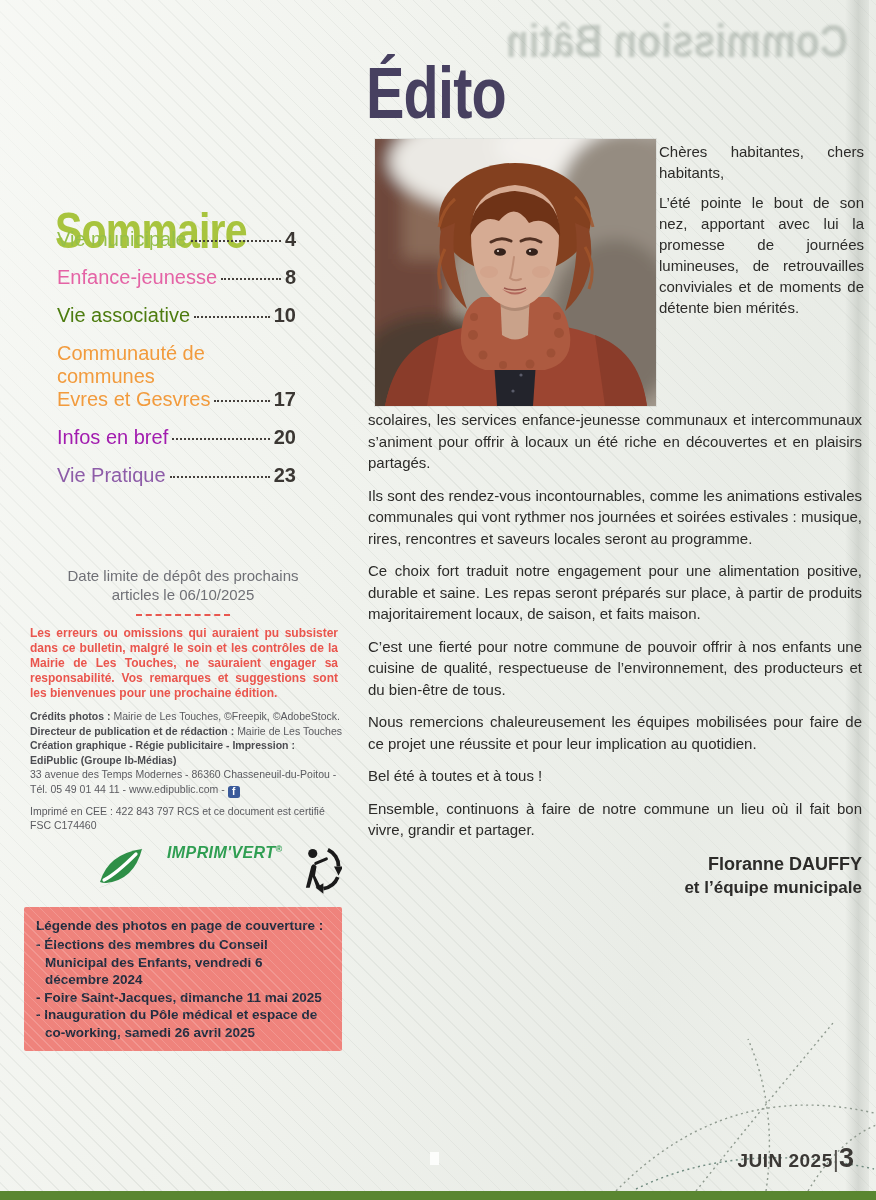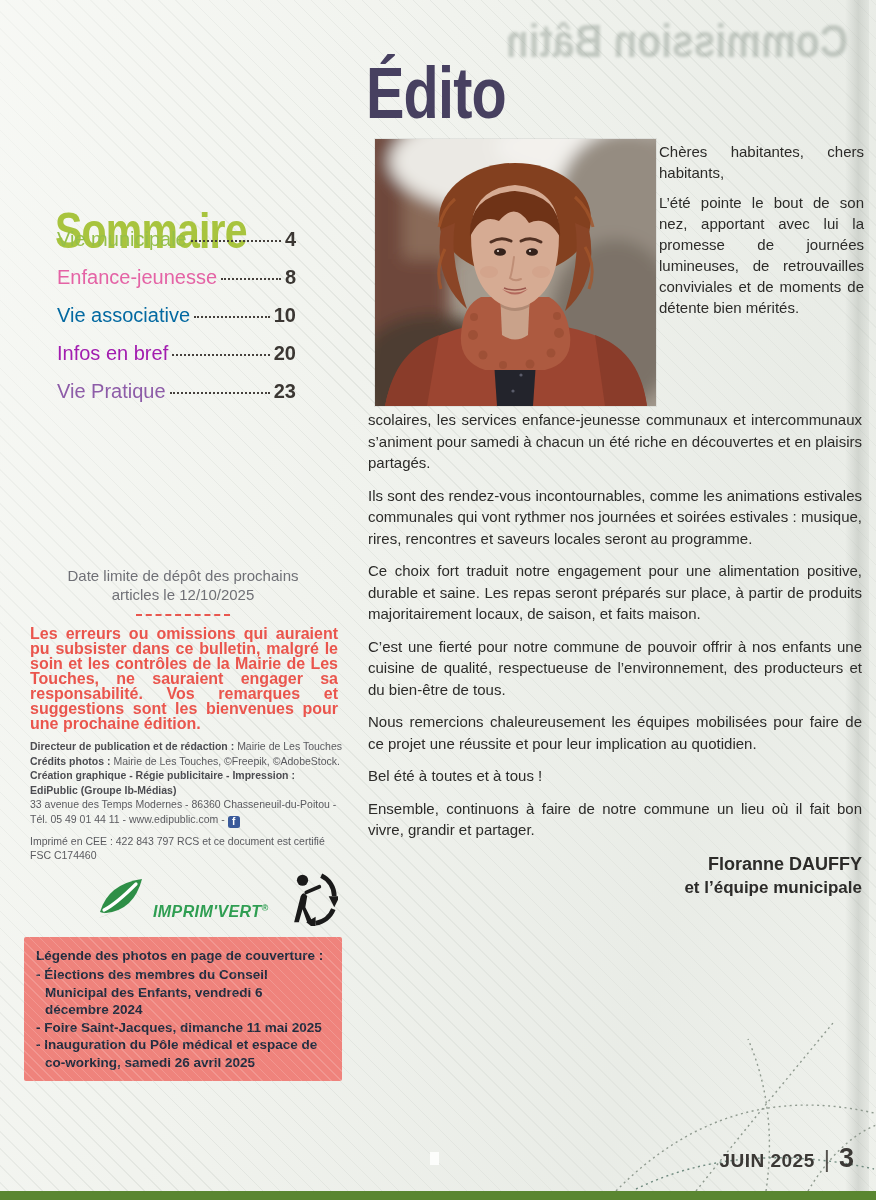--- a/index.html
+++ b/index.html
@@ -21,29 +21,29 @@
   .toc-item{margin-bottom:15px;font-size:20px;}
   .toc-label{font-weight:normal;}
   .toc-line{display:flex;align-items:baseline;}
   .toc-dots{flex:1;border-bottom:2.5px dotted #45403c;margin:0 4px;position:relative;top:-4px;}
   .toc-num{font-weight:bold;color:#3b3733;font-size:20px;}
 
   
   .left-col{position:absolute;left:24px;top:566px;width:318px;}
   .deadline{font-size:15px;line-height:19px;color:#6f7076;text-align:center;margin:0 10px 10px;}
   .sep-dashed{width:94px;border-top:2.5px dashed #e9564e;margin:0 auto 10px;}
-  .notice{font-size:16px;font-weight:bold;color:#ea554d;line-height:15px;text-align:justify;margin:0 4px 8px 6px;}
+  .notice{font-size:12px;font-weight:bold;color:#ea554d;line-height:15px;text-align:justify;margin:0 4px 8px 6px;}
   .credits{font-size:10.5px;color:#5a5a5f;line-height:14.5px;margin:0 0 6px 6px;}
   .credits p{margin:0;}
   .credits b{color:#4c4c51;}
   .credits .cert{margin-top:6px;}
   .fb-icon{display:inline-block;width:12px;height:12px;background:#3a5a9a;border-radius:2.5px;color:#fff;
     font-weight:bold;font-size:10px;line-height:12px;text-align:center;vertical-align:-2px;}
   .logos-row{display:flex;align-items:center;gap:14px;margin:4px 0 10px 70px;height:58px;}
-  .imprimvert{display:flex;align-items:flex-end;gap:5px;}
+  .imprimvert{display:flex;align-items:flex-start;gap:19px;}
   .imprimvert-text{font-size:16px;font-style:italic;font-weight:bold;color:#2f9e52;letter-spacing:0.4px;white-space:nowrap;}
   .imprimvert-text sup{font-size:9px;}
   .legend-box{background:#ef837c;border-radius:2px;padding:10px 12px;color:#222c3e;font-weight:bold;
     font-size:13.5px;line-height:17.5px;position:relative;overflow:hidden;}
   .legend-box::after{content:"";position:absolute;inset:0;pointer-events:none;
     background:repeating-linear-gradient(45deg,rgba(255,255,255,0.16) 0 1px,transparent 1px 7px);}
   .legend-title{margin:0 0 2px;}
   .legend-item{padding-left:9px;text-indent:-9px;}
 
   
@@ -51,21 +51,21 @@
   .photo svg{display:block;width:100%;height:100%;}
   .col-text{position:absolute;left:659px;top:141px;width:205px;}
   .col-text p,.main-text p{margin:0 0 9px;font-size:15px;line-height:21px;text-align:justify;color:#2c2b29;}
   .main-text{position:absolute;left:368px;top:409px;width:494px;}
   .main-text p{margin-bottom:11px;line-height:21.5px;}
   .signature{text-align:right;margin-top:6px;color:#2c2b29;}
   .signature .sig-name{font-size:18px;font-weight:bold;line-height:24px;}
   .signature .sig-role{font-size:17px;font-weight:bold;line-height:24px;}
 
   
-  .footer{position:absolute;right:22px;top:1143px;display:flex;align-items:baseline;gap:9px;color:#3b3835;}
+  .footer{position:absolute;right:22px;top:1143px;display:flex;align-items:baseline;color:#3b3835;}
   .footer-issue{font-size:19px;font-weight:bold;letter-spacing:0.5px;}
   .footer-sep{font-size:24px;font-weight:normal;color:#55524e;}
   .footer-num{font-size:27px;font-weight:bold;}
   .corner-decor{position:absolute;right:0;bottom:9px;width:300px;height:170px;}
   .bottom-bar{position:absolute;left:0;right:0;bottom:0;height:9px;background:#5a8631;}
   .scan-artifact{position:absolute;left:430px;top:1152px;width:9px;height:13px;background:#fcfdfb;}
 </style>
 </head>
 <body>
 
@@ -88,48 +88,56 @@
       </div>
       <div class="toc-item">
         <div class="toc-line">
           <span class="toc-label" style="color: rgb(228, 99, 165);">Enfance-jeunesse</span>
           <span class="toc-dots"></span>
           <span class="toc-num">8</span>
         </div>
       </div>
       <div class="toc-item">
         <div class="toc-line">
-          <span class="toc-label" style="color: #0369a1;">Vie associative</span>
+          <span class="toc-label" style="color: #4d7c0f;">Vie associative</span>
           <span class="toc-dots"></span>
           <span class="toc-num">10</span>
         </div>
       </div>
       <div class="toc-item">
+        <div class="toc-label" style="color: rgb(242, 155, 61);">Communauté de communes</div>
+        <div class="toc-line">
+          <span class="toc-label" style="color: rgb(242, 155, 61);">Evres et Gesvres</span>
+          <span class="toc-dots"></span>
+          <span class="toc-num">17</span>
+        </div>
+      </div>
+      <div class="toc-item">
         <div class="toc-line">
           <span class="toc-label" style="color: #a21caf;">Infos en bref</span>
           <span class="toc-dots"></span>
           <span class="toc-num">20</span>
         </div>
       </div>
       <div class="toc-item">
         <div class="toc-line">
           <span class="toc-label" style="color: rgb(141, 92, 168);">Vie Pratique</span>
           <span class="toc-dots"></span>
           <span class="toc-num">23</span>
         </div>
       </div>
     </div>
 
   <div class="left-col">
-    <p class="deadline"><span>Date limite de dépôt des prochains</span><br><span>articles le 12/10/2025</span></p>
+    <p class="deadline"><span>Date limite de dépôt des prochains</span><br><span>articles le 06/10/2025</span></p>
     <div class="sep-dashed"></div>
     <p class="notice">Les erreurs ou omissions qui auraient pu subsister dans ce bulletin, malgré le soin et les contrôles de la Mairie de Les Touches, ne sauraient engager sa responsabilité. Vos remarques et suggestions sont les bienvenues pour une prochaine édition.</p>
     <div class="credits">
+      <p><b>Crédits photos :</b> <span>Mairie de Les Touches, ©Freepik, ©AdobeStock.</span></p>
       <p><b>Directeur de publication et de rédaction :</b> <span>Mairie de Les Touches</span></p>
-      <p><b>Crédits photos :</b> <span>Mairie de Les Touches, ©Freepik, ©AdobeStock.</span></p>
       <p><b>Création graphique - Régie publicitaire - Impression :</b></p>
       <p><b>EdiPublic (Groupe Ib-Médias)</b></p>
       <p>33 avenue des Temps Modernes - 86360 Chasseneuil-du-Poitou -</p>
       <p><span>Tél. 05 49 01 44 11 - www.edipublic.com -</span> <span class="fb-icon">f</span></p>
       <p class="cert">Imprimé en CEE : 422 843 797 RCS et ce document est certifié FSC C174460</p>
     </div>
 
     <div class="logos-row">
       <div class="imprimvert">
         <svg width="54" height="48" viewBox="0 0 54 48">
@@ -222,21 +230,21 @@
     </svg>
   </div>
 
   <div class="col-text" id="col-text">
       <p>Chères habitantes, chers habitants,</p>
       <p>L’été pointe le bout de son nez, apportant avec lui la promesse de journées lumineuses, de retrouvailles conviviales et de moments de détente bien mérités.</p>
     </div>
 
   <div class="main-text">
     <div id="main-paragraphs">
-        <p>scolaires, les services enfance-jeunesse communaux et intercommunaux s’animent pour samedi à chacun un été riche en découvertes et en plaisirs partagés.</p>
+        <p>scolaires, les services enfance-jeunesse communaux et intercommunaux s’animent pour offrir à locaux un été riche en découvertes et en plaisirs partagés.</p>
         <p>Ils sont des rendez-vous incontournables, comme les animations estivales communales qui vont rythmer nos journées et soirées estivales : musique, rires, rencontres et saveurs locales seront au programme.</p>
         <p>Ce choix fort traduit notre engagement pour une alimentation positive, durable et saine. Les repas seront préparés sur place, à partir de produits majoritairement locaux, de saison, et faits maison.</p>
         <p>C’est une fierté pour notre commune de pouvoir offrir à nos enfants une cuisine de qualité, respectueuse de l’environnement, des producteurs et du bien-être de tous.</p>
         <p>Nous remercions chaleureusement les équipes mobilisées pour faire de ce projet une réussite et pour leur implication au quotidien.</p>
         <p>Bel été à toutes et à tous !</p>
         <p>Ensemble, continuons à faire de notre commune un lieu où il fait bon vivre, grandir et partager.</p>
       </div>
     <div class="signature">
       <div class="sig-name">Floranne DAUFFY</div>
       <div class="sig-role">et l’équipe municipale</div>

